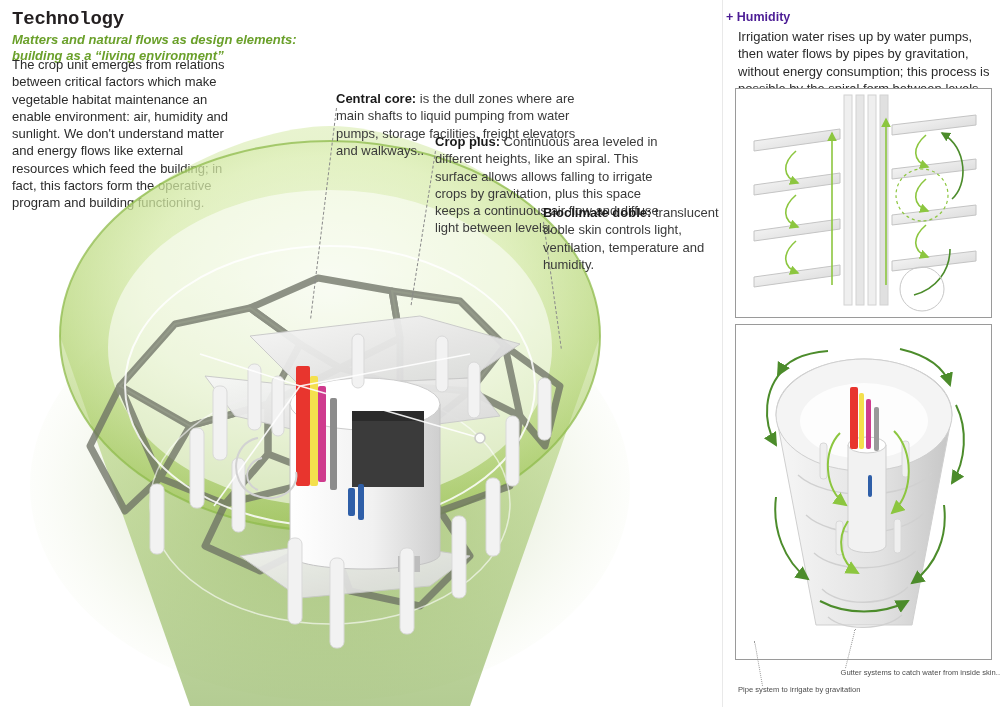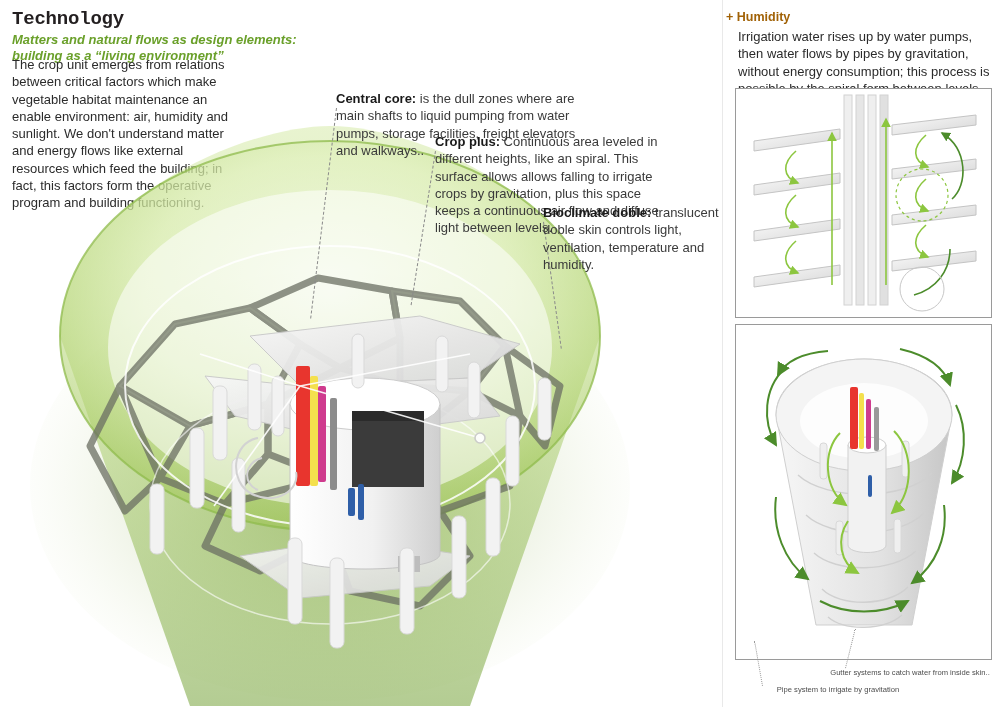--- a/index.html
+++ b/index.html
@@ -80,21 +80,21 @@
     overflow: hidden;
   }
 
   
   #humidity-heading {
     position: absolute;
     left: 726px;
     top: 10px;
     font-size: 12.5px;
     font-weight: bold;
-    color: #a16207;
+    color: #4c1d95;
   }
   #humidity-paragraph {
     position: absolute;
     left: 738px;
     top: 28px;
     width: 252px;
     font-size: 13px;
     line-height: 1.33;
     color: #2b2b2b;
   }
@@ -106,22 +106,22 @@
   }
   #panel-section { left: 735px; top: 88px; width: 255px; height: 228px; }
   #panel-plan    { left: 735px; top: 324px; width: 255px; height: 334px; }
 
   .panel-caption {
     position: absolute;
     font-size: 7.6px;
     color: #4d4d4d;
     line-height: 1.3;
   }
-  #caption-gutter { left: 820px; top: 668px; width: 180px; text-align: center; }
-  #caption-pipe   { left: 738px; top: 685px; width: 200px; text-align: center; }
+  #caption-gutter { left: 820px; top: 668px; width: 180px; text-align: right; }
+  #caption-pipe   { left: 738px; top: 685px; width: 200px; text-align: left; }
   .caption-leader {
     position: absolute;
     border-left: 1px dotted #9a9a9a;
   }
   #caption-leader-gutter { left: 845px; top: 628px; height: 40px; transform: rotate(14deg); transform-origin: bottom left; }
   #caption-leader-pipe   { left: 762px; top: 640px; height: 46px; transform: rotate(-10deg); transform-origin: bottom left; }
 
   
   #column-divider {
     position: absolute;

